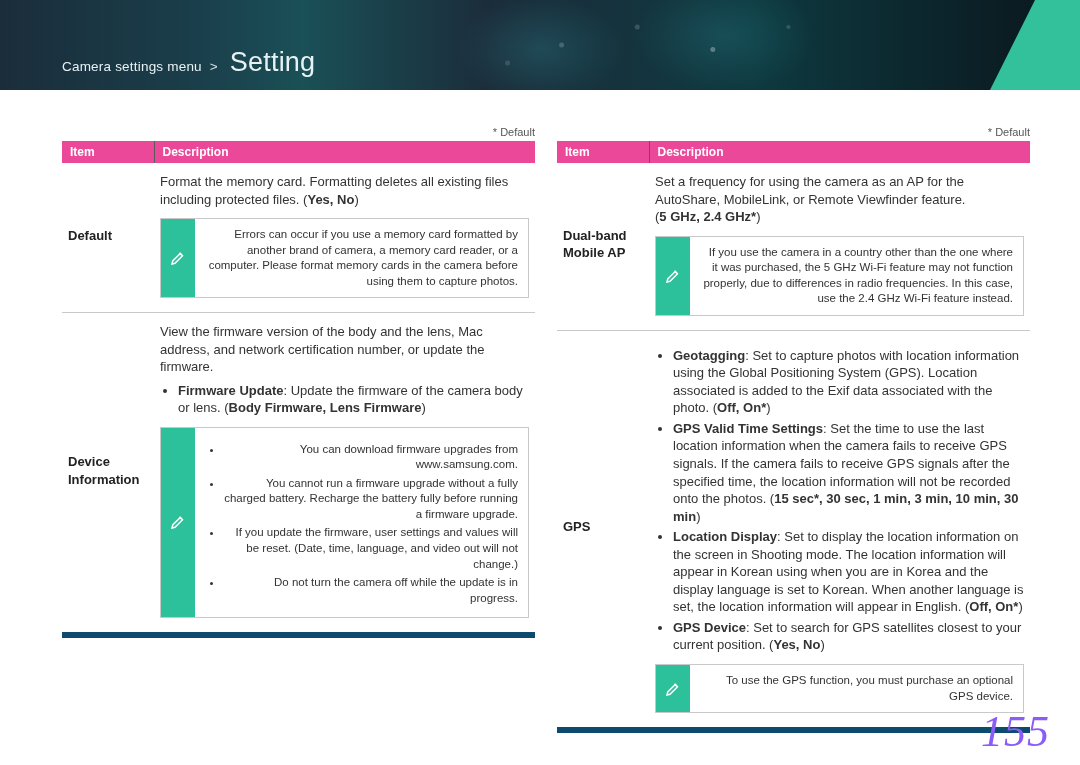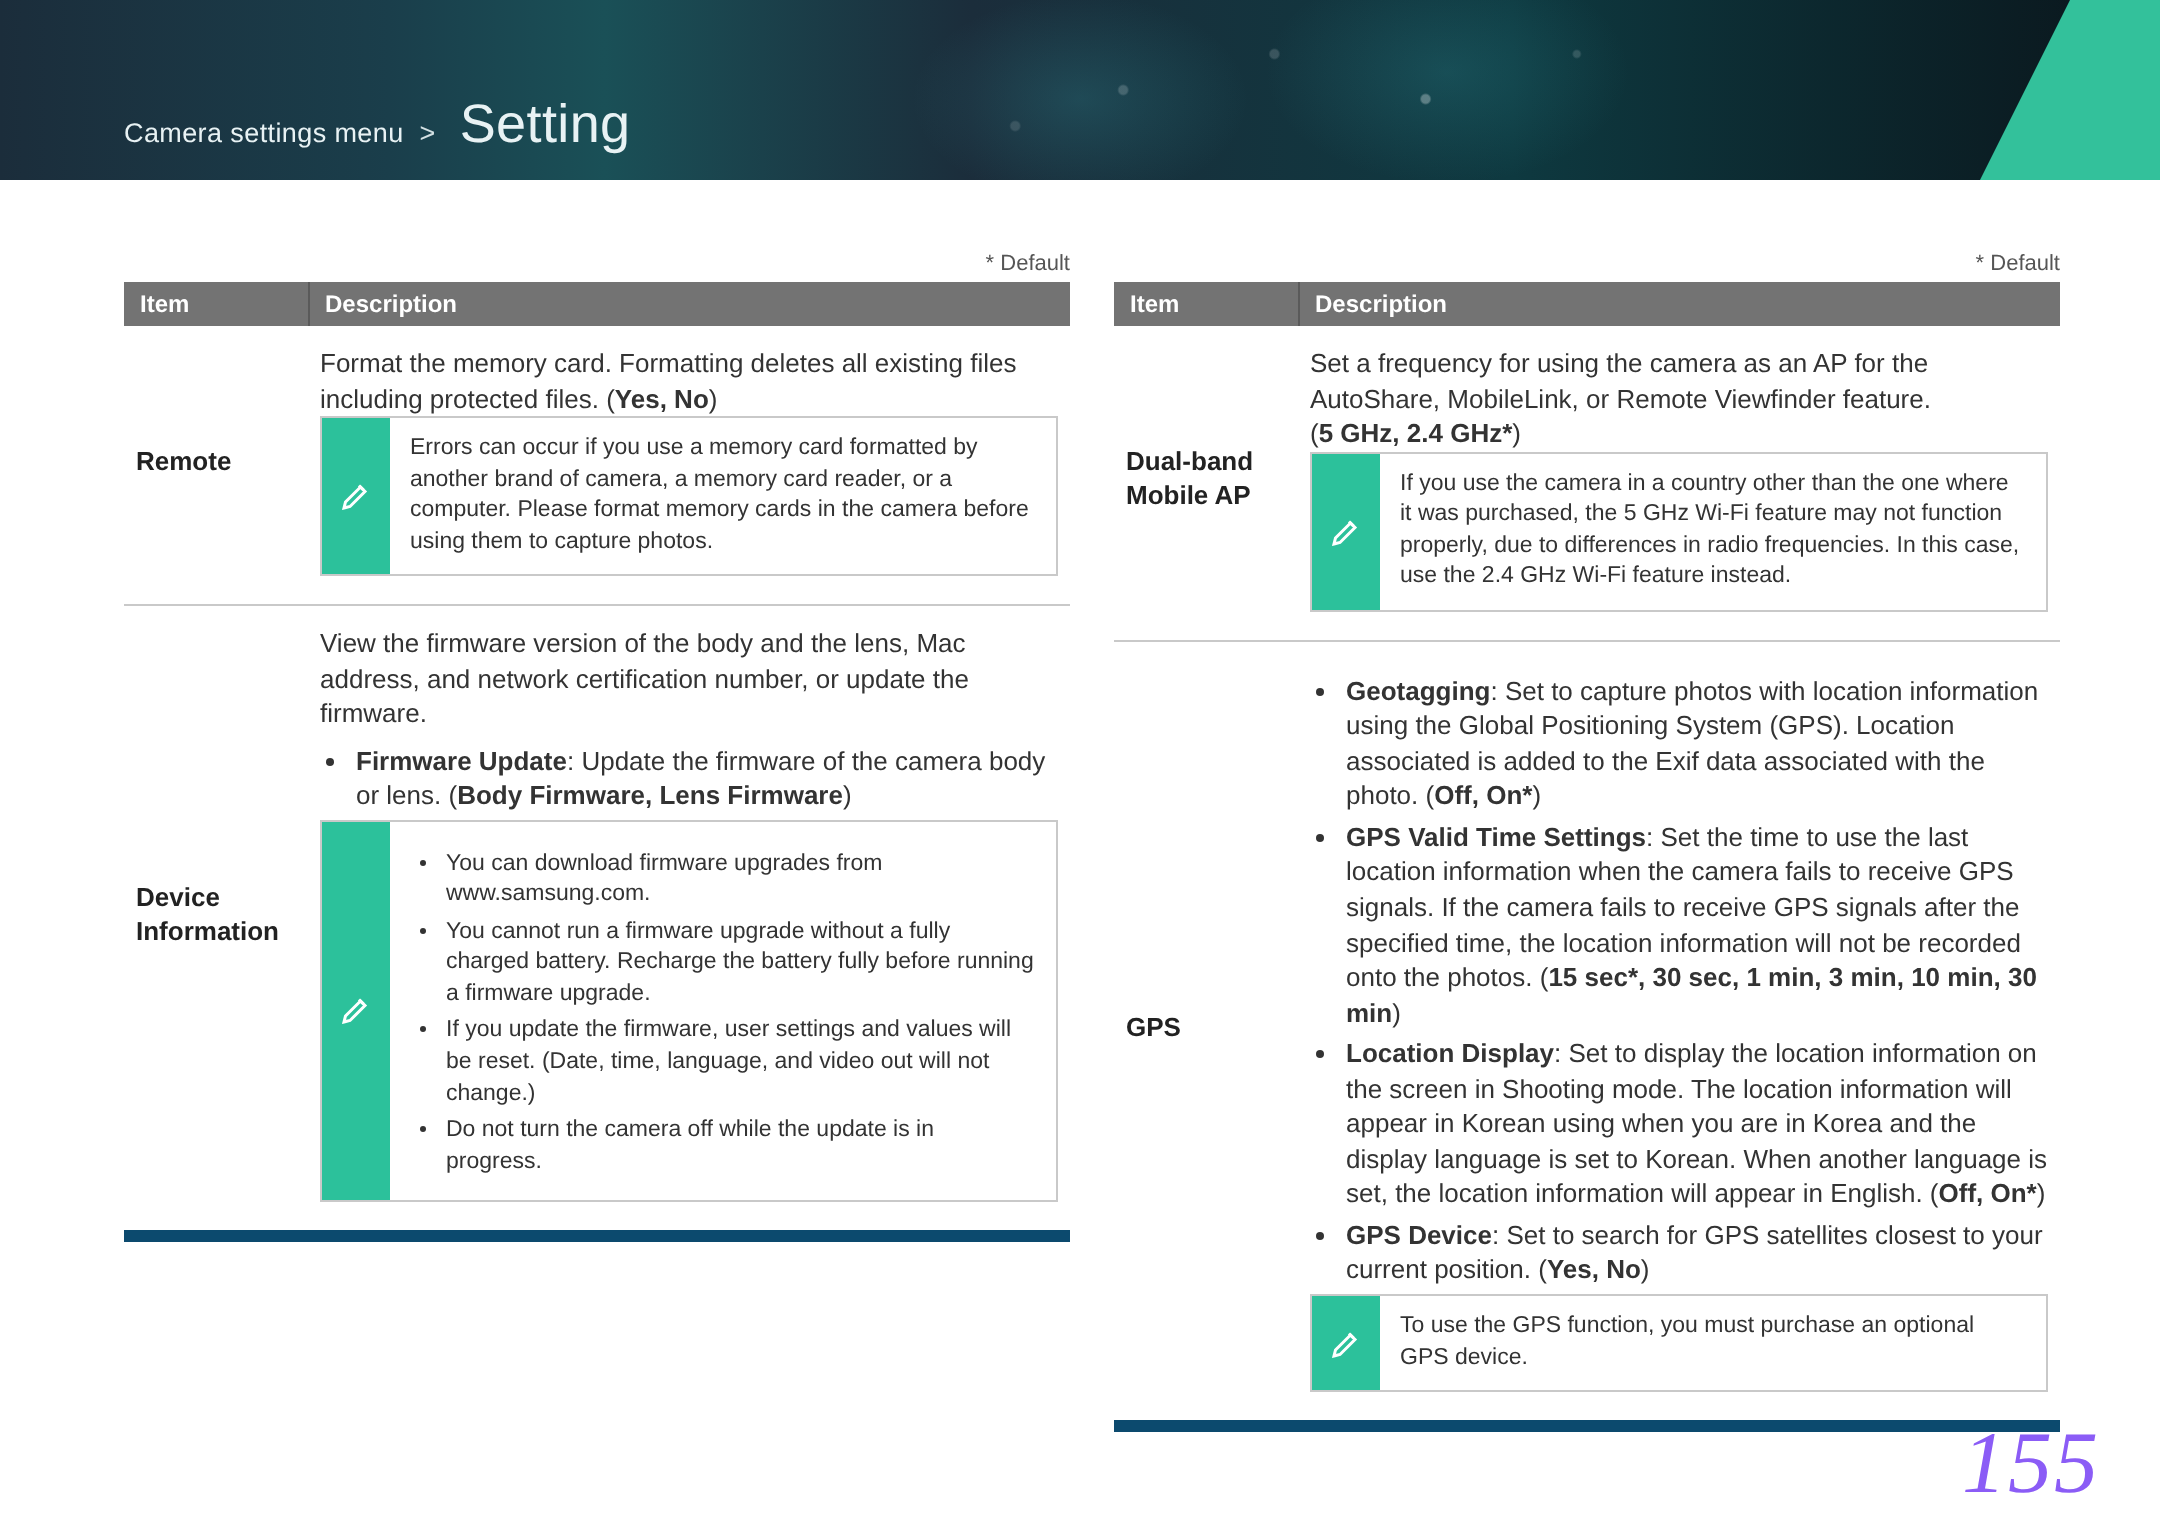--- a/index.html
+++ b/index.html
@@ -82,21 +82,21 @@
     margin-bottom: 3px;
   }
 
   table.spec {
     width: 100%;
     border-collapse: collapse;
     table-layout: fixed;
   }
   table.spec col.item  { width: 92px; }
   table.spec thead th {
-    background: #737373;
+    background: #ec4899;
     color: #fff;
     font-weight: 600;
     font-size: 12px;
     text-align: left;
     padding: 4px 8px;
   }
   table.spec thead th + th {
     border-left: 1px solid #5a5a5a;
   }
   table.spec tbody td {
@@ -109,23 +109,25 @@
   table.spec tbody td.item {
     font-weight: 700;
     color: #222;
     vertical-align: middle;
     text-align: left;
   }
   table.spec tbody tr:last-child td { border-bottom: 6px solid #0c4a6e; }
 
   
   .note {
+    margin-top: 10px;
     border: 1px solid #c9c9c9;
     display: flex;
     align-items: flex-start;
+    text-align: right;
   }
   .note .stripe {
     width: 34px;
     align-self: stretch;
     background: #2cc19b;
     display: flex;
     align-items: center;
     justify-content: center;
   }
   .note .stripe svg { width: 18px; height: 18px; }
@@ -191,21 +193,21 @@
         </colgroup>
       <thead>
         <tr>
           <th>Item</th>
           <th>Description</th>
         </tr>
       </thead>
       <tbody>
 
         <tr>
-          <td class="item">Remote</td>
+          <td class="item">Default</td>
           <td class="desc">
             <span>Format the memory card. Formatting deletes all existing files including protected files. (</span><span class="b">Yes, No</span><span>)</span>
             <div class="note">
               <div class="stripe">
                 <svg viewBox="0 0 24 24" fill="none" stroke="#fff" stroke-width="2">
                     <path d="M4 20l4-1 10-10-3-3L5 16l-1 4z"></path>
                     <path d="M14 5l3 3"></path>
                   </svg>
               </div>
               <div class="txt">Errors can occur if you use a memory card formatted by another brand of camera, a memory card reader, or a computer. Please format memory cards in the camera before using them to capture photos.</div>

